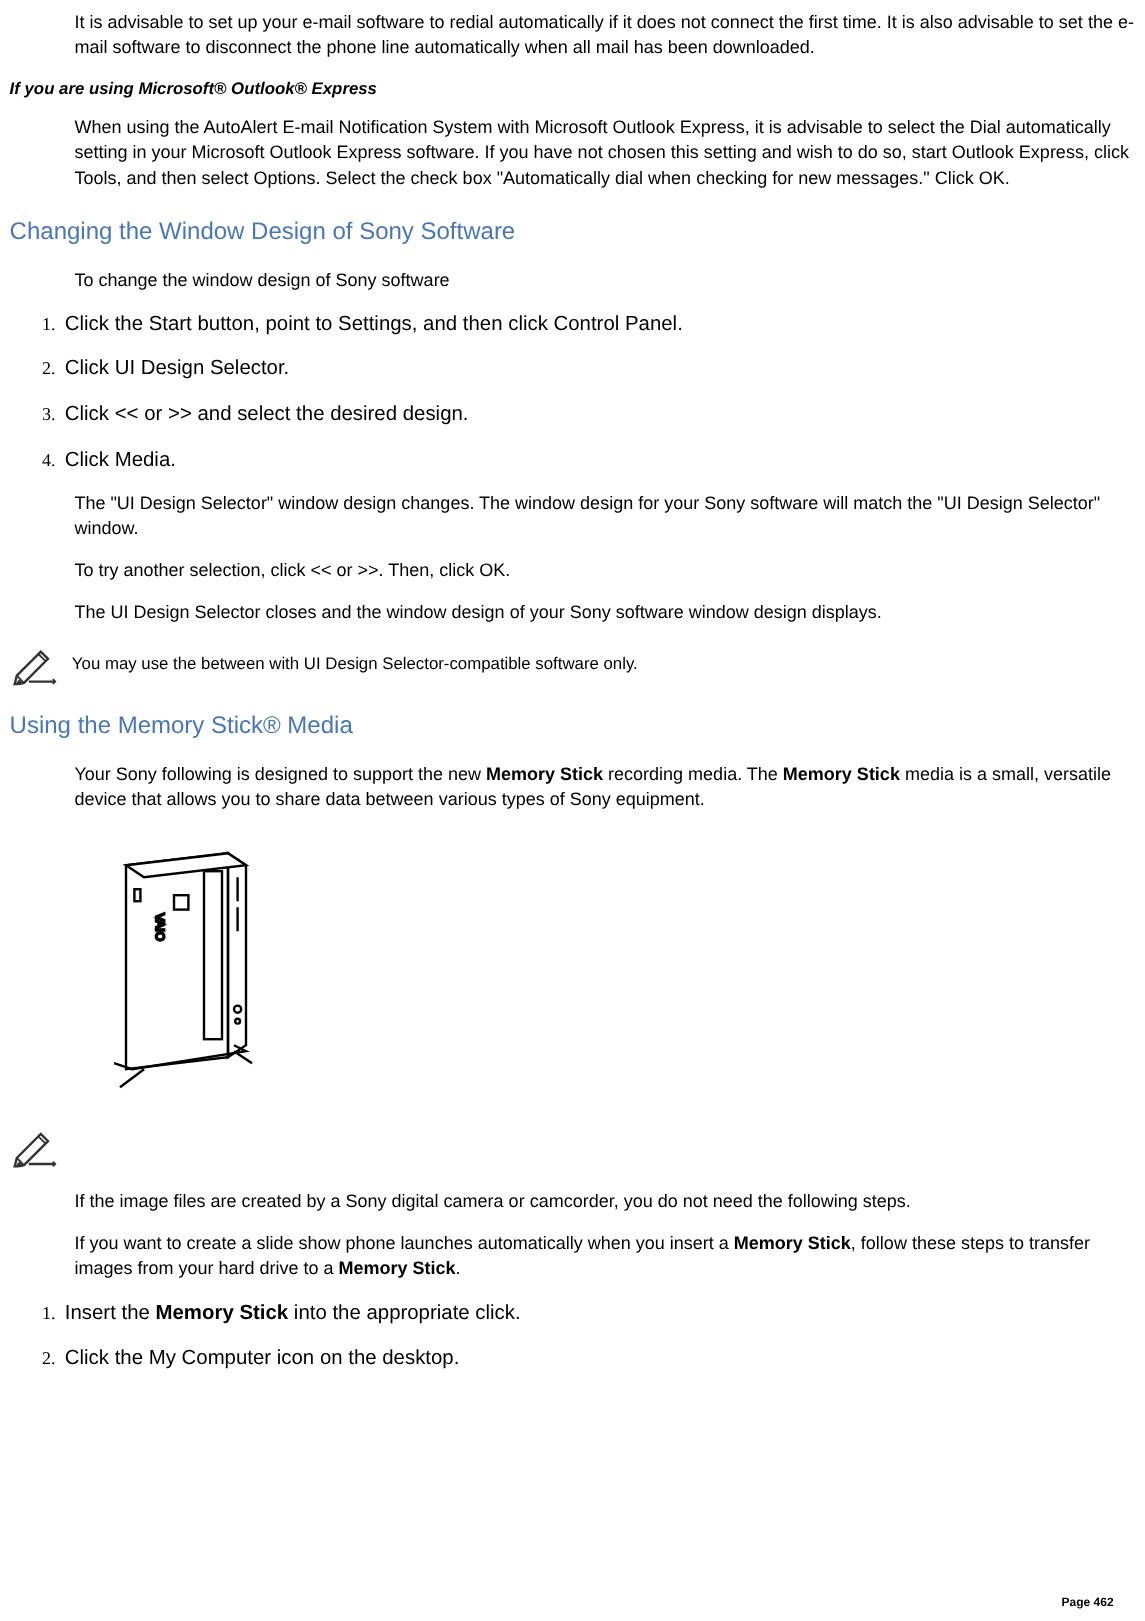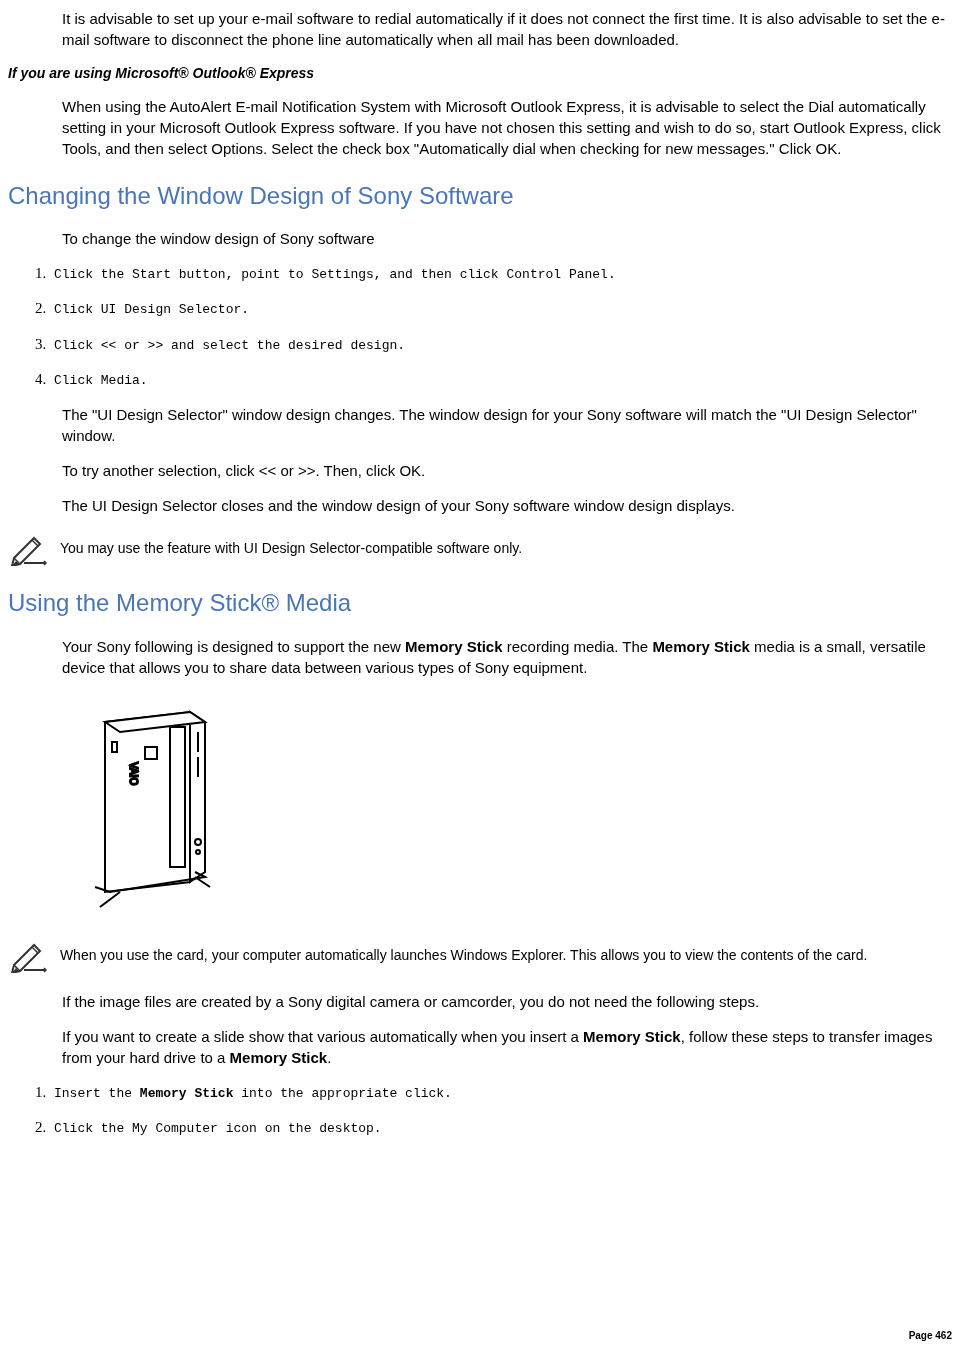--- a/index.html
+++ b/index.html
@@ -18,30 +18,30 @@
     .sub-heading {
       color: #000000;
       font-style: italic;
       font-weight: bold;
       font-size: 14px;
       margin: 10px 0 12px 0;
     }
     h2 {
       color: #4876B8;
       font-weight: normal;
-      font-size: 24px;
+      font-size: 20px;
       margin: 20px 0 16px 0;
     }
     ol {
       margin: 0 0 14px 0;
       padding-left: 42px;
     }
     ol li {
-      font-family: Liberation Mono, monospace;
-      font-size: 13px;
+      font-family: Liberation Sans, sans-serif;
+      font-size: 17px;
       padding-left: 4px;
       margin-bottom: 14px;
     }
     ol li::marker {
       font-family: "Times New Roman", serif;
       font-size: 15px;
     }
     .note {
       font-size: 14px;
       margin: 8px 0 18px 0;
@@ -61,21 +61,21 @@
       font-weight: bold;
     }
     .image-placeholder {
       margin-left: 42px;
       margin-top: 6px;
       margin-bottom: 20px;
     }
     .page-number {
       position: fixed;
       bottom: 8px;
-      right: 2px;
+      right: 26px;
       font-size: 10px;
       font-weight: bold;
     }
   </style>
 </head>
 <body>
 
 <div class="body-text">It is advisable to set up your e-mail software to redial automatically if it does not connect the first time. It is also advisable to set the e-mail software to disconnect the phone line automatically when all mail has been downloaded.</div>
 
 <div class="sub-heading">If you are using Microsoft® Outlook® Express</div>
@@ -101,21 +101,21 @@
   <span class="note-icon">
     <svg viewBox="0 0 44 36" width="44" height="36">
       <path d="M 6 28 L 26 8 L 32 14 L 12 34 L 4 36 Z" fill="none" stroke="#333" stroke-width="2"></path>
       <path d="M 6 28 L 12 34" stroke="#333" stroke-width="1.5"></path>
       <path d="M 24 10 L 30 16" stroke="#333" stroke-width="1.5"></path>
       <path d="M 4 36 L 8 31 L 11 34 Z" fill="#333"></path>
       <path d="M 16 33 Q 28 33 38 33" fill="none" stroke="#333" stroke-width="2"></path>
       <path d="M 36 31 L 38 33 L 36 35" fill="none" stroke="#333" stroke-width="1.5"></path>
     </svg>
   </span>
-  <span class="note-text-inline">You may use the feature with UI Design Selector-compatible software only.</span>
+  <span class="note-text-inline">You may use the between with UI Design Selector-compatible software only.</span>
 </div>
 
 <h2>Using the Memory Stick® Media</h2>
 
 <div class="body-text">
   <span>Your Sony following is designed to support the new </span><span class="bold">Memory Stick</span><span> recording media. The </span><span class="bold">Memory Stick</span><span> media is a small, versatile device that allows you to share data between various types of Sony equipment.</span>
 </div>
 
 <div class="image-placeholder">
   <svg width="180" height="220" viewBox="0 0 180 220">
@@ -152,27 +152,26 @@
   <span class="note-icon">
     <svg viewBox="0 0 44 36" width="44" height="36">
       <path d="M 6 28 L 26 8 L 32 14 L 12 34 L 4 36 Z" fill="none" stroke="#333" stroke-width="2"></path>
       <path d="M 6 28 L 12 34" stroke="#333" stroke-width="1.5"></path>
       <path d="M 24 10 L 30 16" stroke="#333" stroke-width="1.5"></path>
       <path d="M 4 36 L 8 31 L 11 34 Z" fill="#333"></path>
       <path d="M 16 33 Q 28 33 38 33" fill="none" stroke="#333" stroke-width="2"></path>
       <path d="M 36 31 L 38 33 L 36 35" fill="none" stroke="#333" stroke-width="1.5"></path>
     </svg>
   </span>
-  <span class="note-text-inline">When you use the card, your computer automatically launches Windows Explorer. This allows you to view the contents of the card.</span>
 </div>
 
 <div class="body-text">If the image files are created by a Sony digital camera or camcorder, you do not need the following steps.</div>
 
 <div class="body-text">
-  <span>If you want to create a slide show that various automatically when you insert a </span><span class="bold">Memory Stick</span><span>, follow these steps to transfer images from your hard drive to a </span><span class="bold">Memory Stick</span><span>.</span>
+  <span>If you want to create a slide show phone launches automatically when you insert a </span><span class="bold">Memory Stick</span><span>, follow these steps to transfer images from your hard drive to a </span><span class="bold">Memory Stick</span><span>.</span>
 </div>
 
 <ol>
   <li>
     <span>Insert the </span><span class="bold">Memory Stick</span><span> into the appropriate click.</span>
   </li>
   <li>Click the My Computer icon on the desktop.</li>
 </ol>
 
 <div class="page-number">Page 462</div>

